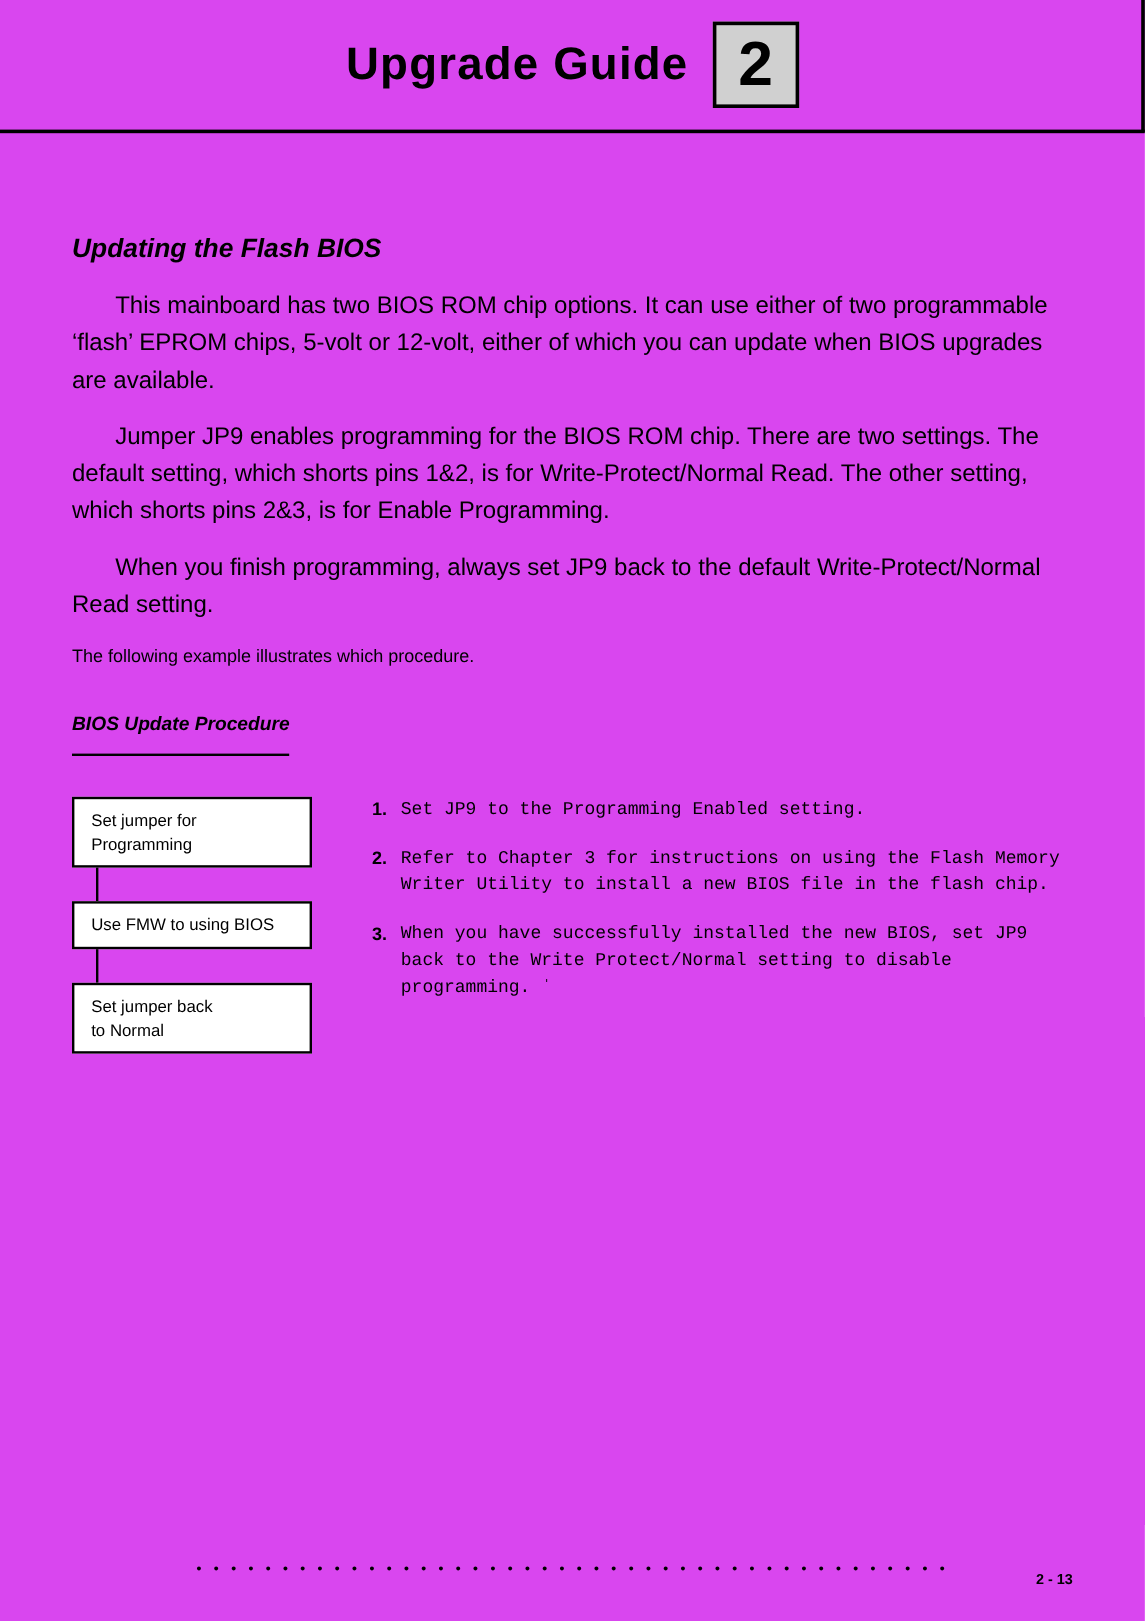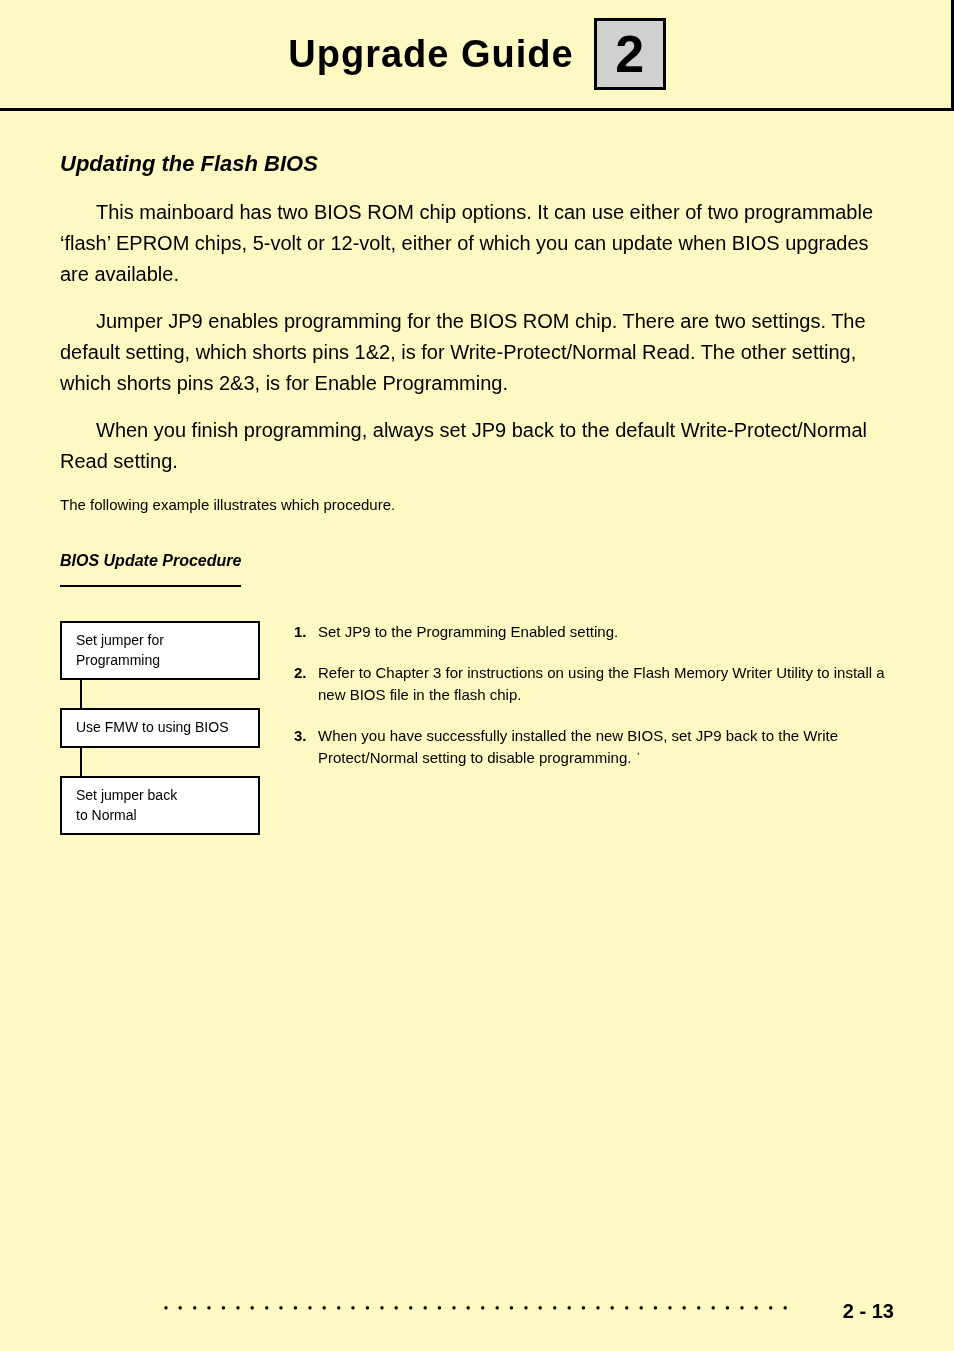--- a/index.html
+++ b/index.html
@@ -13,21 +13,21 @@
       font-family: "Times New Roman", Times, serif;
       width: 954px;
       min-height: 1351px;
       position: relative;
       overflow-x: hidden;
     }
 
     .page-container {
       width: 954px;
       min-height: 1351px;
-      background: #fef9c3;
+      background: #d946ef;
       position: relative;
       padding: 0;
     }
 
     
     .header-section {
       display: flex;
       align-items: center;
       justify-content: center;
       border-bottom: 3px solid #000;
@@ -70,20 +70,21 @@
     }
 
     
     .section-heading {
       font-family: Arial, Helvetica, sans-serif;
       font-size: 22px;
       font-weight: bold;
       font-style: italic;
       color: #000;
       margin-bottom: 20px;
+      margin-top: 43px;
     }
 
     
     .body-paragraph {
       font-family: Arial, Helvetica, sans-serif;
       font-size: 20px;
       line-height: 1.55;
       color: #000;
       margin-bottom: 16px;
       text-indent: 36px;
@@ -109,21 +110,21 @@
       margin-bottom: 24px;
       margin-top: 20px;
       padding-bottom: 15px;
     }
 
     
     .procedure-layout {
       display: flex;
       flex-direction: row;
       align-items: flex-start;
-      gap: 14px;
+      gap: 30px;
       margin-top: 10px;
     }
 
     
     .flowchart-column {
       display: flex;
       flex-direction: column;
       align-items: flex-start;
       min-width: 200px;
       width: 220px;
@@ -172,20 +173,21 @@
     }
 
     .list-number {
       font-weight: bold;
       min-width: 24px;
       flex-shrink: 0;
     }
 
     .list-text {
       flex: 1;
+      font-family: Liberation Mono, monospace;
     }
 
     
     .footer-section {
       position: absolute;
       bottom: 28px;
       left: 0;
       right: 0;
       display: flex;
       flex-direction: column;
@@ -196,21 +198,21 @@
       letter-spacing: 3px;
       font-size: 14px;
       color: #000;
       margin-bottom: 6px;
       width: 100%;
       text-align: center;
     }
 
     .footer-page-number {
       font-family: Arial, Helvetica, sans-serif;
-      font-size: 20px;
+      font-size: 12px;
       font-weight: bold;
       color: #000;
       position: absolute;
       right: 60px;
       bottom: 0;
       margin-left: 48px;
     }
 
     
     .page-right-rule {

